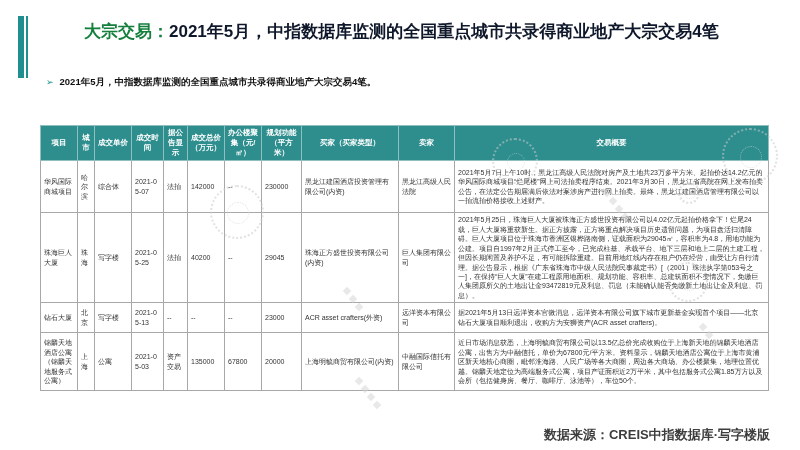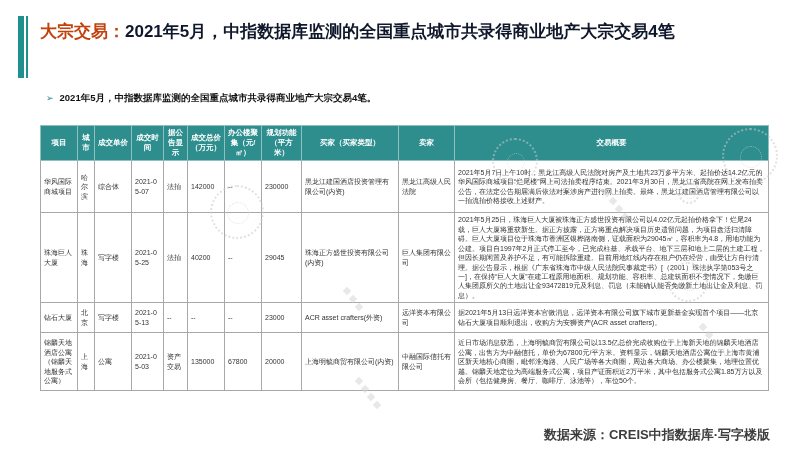--- a/index.html
+++ b/index.html
@@ -5,23 +5,23 @@
   * { margin:0; padding:0; box-sizing:border-box; }
   html,body { width:800px; height:450px; }
   body {
     position:relative; width:800px; height:450px; background:#ffffff;
     font-family:"Liberation Sans","DejaVu Sans",sans-serif; color:#1a1a1a; overflow:hidden;
   }
   .title-bars { position:absolute; left:18px; top:16px; height:62px; display:flex; gap:2px; }
   .title-bars .bar1 { width:6px; background:#1f8f8f; }
   .title-bars .bar2 { width:2px; background:#1f8f8f; }
   .title-block { position:absolute; left:40px; top:18px; width:726px; font-size:17px; font-weight:bold; line-height:1.6; }
-  .title-prefix { color:#c2410c; }
+  .title-prefix { color:#15803d;margin-left:44px; }
   .title-rest { color:#0f172a; }
-  .bullet-line { position:absolute; left:46px; top:92px; font-size:9.5px; font-weight:bold; color:#111; }
+  .bullet-line { position:absolute; left:46px; top:76px; font-size:9.5px; font-weight:bold; color:#111; }
   .bullet-arrow { color:#1f8f8f; margin-right:6px; font-size:9px; }
   .table-wrap { position:absolute; left:40px; top:125px; width:728px; }
   table { width:728px; border-collapse:collapse; table-layout:fixed; }
   th, td { border:1px solid #a8a8a8; font-size:7px; line-height:1.35; padding:2px 3px; vertical-align:middle; word-break:break-all; }
   th { background:#2e8e8e; color:#ffffff; font-weight:bold; text-align:center; font-size:7.5px; border:1px solid #8fbfbf; padding:2px 1px; }
   td { color:#333; text-align:left; background:#fff; }
   td.summary { font-size:7px; color:#333; vertical-align:middle; }
   tr.r1 { height:52px; } tr.r2 { height:88px; } tr.r3 { height:30px; } tr.r4 { height:58px; }
   tr.head { height:26px; }
   .footer { position:absolute; right:30px; bottom:6px; font-size:13px; font-weight:bold; color:#3d3d3d; }

